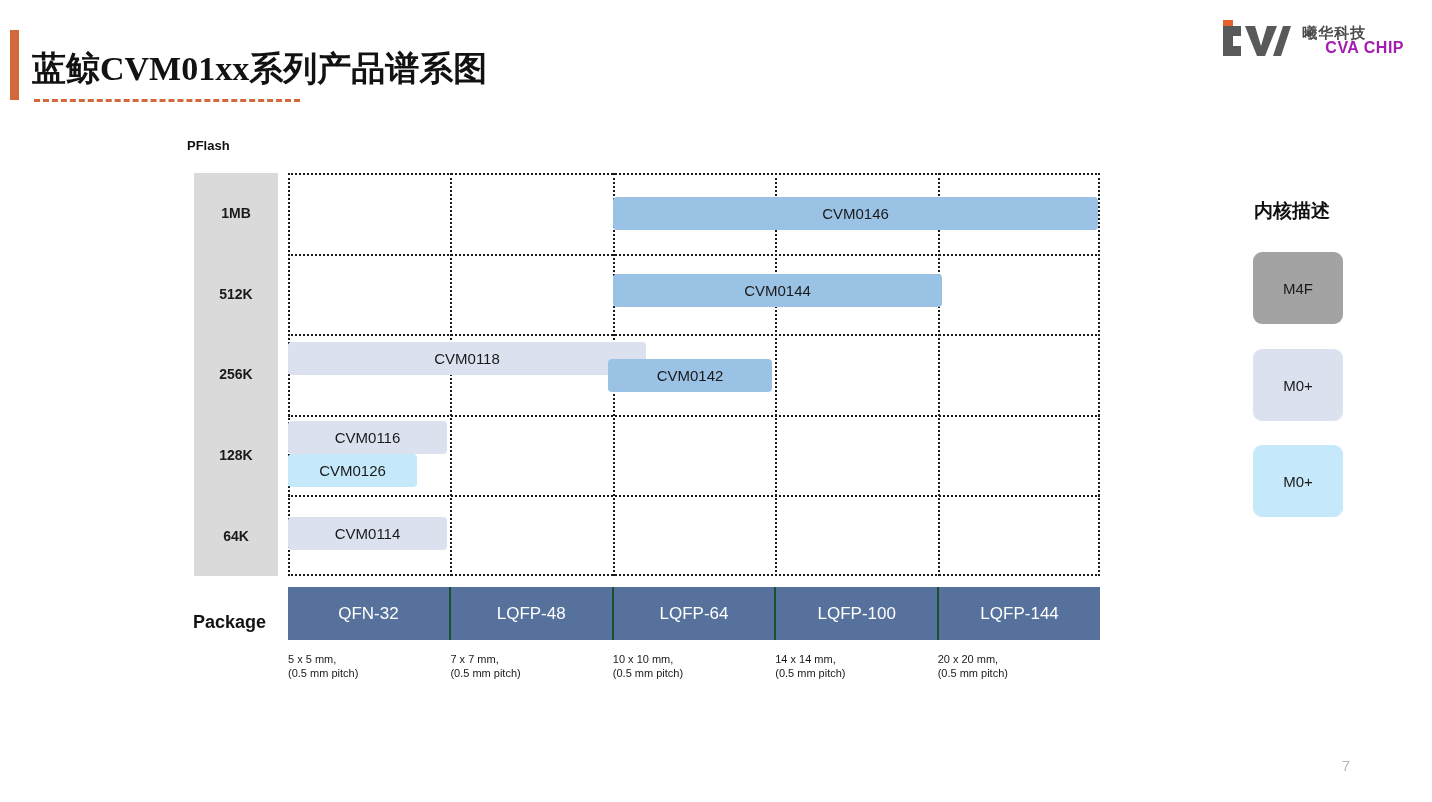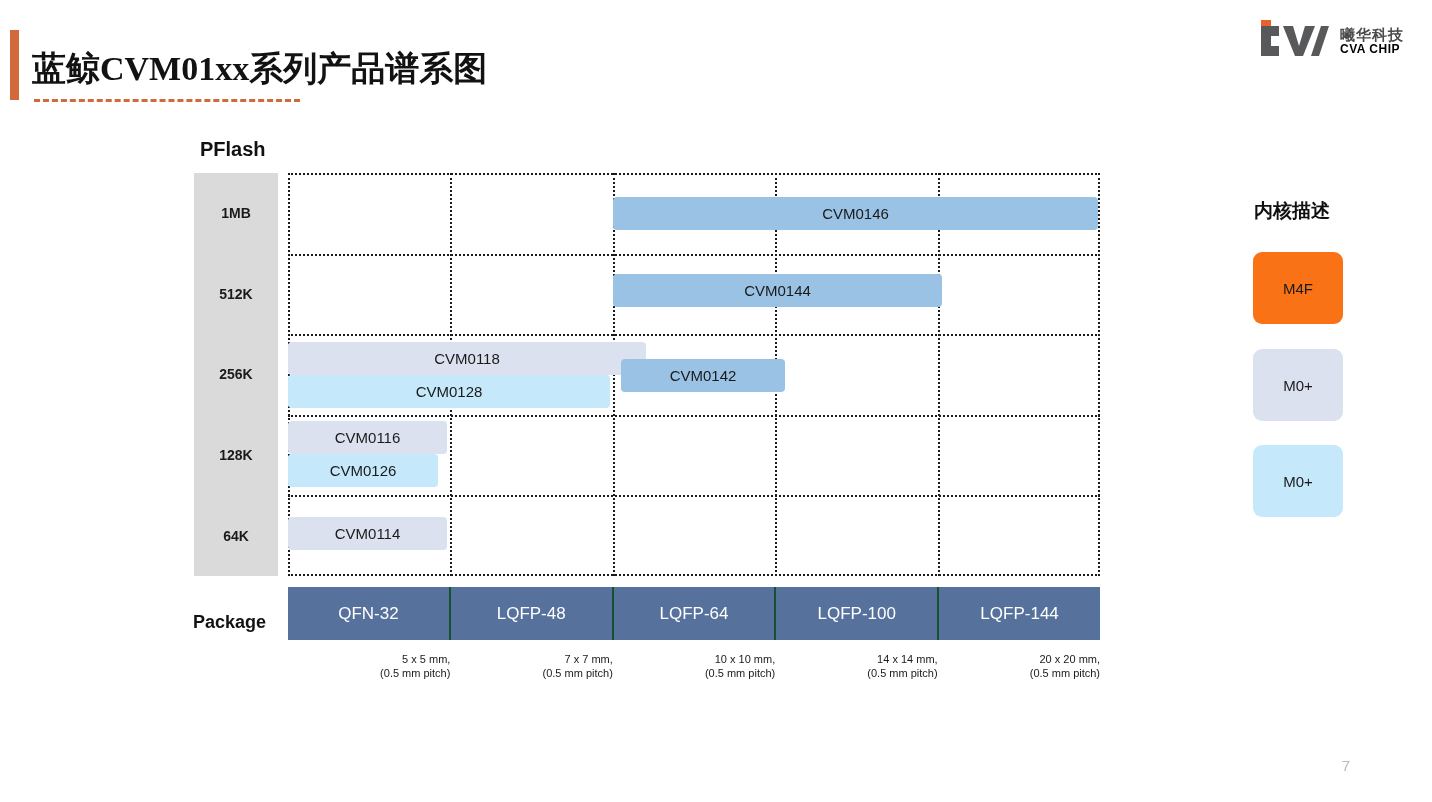--- a/index.html
+++ b/index.html
@@ -74,32 +74,33 @@
   }
   .logo-cn {
     font-family: "Liberation Sans", sans-serif;
     font-size: 15px;
     font-weight: 700;
     color: #4a4a4a;
     letter-spacing: 1px;
   }
   .logo-en {
     font-family: "Liberation Sans", sans-serif;
-    font-size: 12px;
-    font-weight: 700;
-    color: #000000;
+    font-size: 16px;
+    font-weight: 700;
+    color: #a21caf;
     letter-spacing: 0.5px;
+    margin-left: 23px;
   }
 
   
   .pflash-label {
     position: absolute;
-    left: 200px;
+    left: 187px;
     top: 138px;
-    font-size: 20px;
+    font-size: 13px;
     font-weight: 700;
     color: #111;
   }
   .axis-col {
     position: absolute;
     left: 194px;
     top: 173px;
     width: 84px;
     height: 403px;
     background: #DADADA;
@@ -188,21 +189,21 @@
   .pkg-notes {
     position: absolute;
     left: 288px;
     top: 653px;
     width: 812px;
     height: 40px;
     display: flex;
   }
   .pkg-note {
     flex: 1 1 0;
-    text-align: right;
+    text-align: left;
     font-size: 11px;
     color: #1a1a1a;
     line-height: 1.25;
   }
 
   
   .legend-title {
     position: absolute;
     left: 1254px;
     top: 198px;
@@ -282,33 +283,30 @@
     </div>
 
     <div class="bar" style="left:325px; top:101px; width:329px; background:#9AC2E5;">
       <span>CVM0144</span>
     </div>
 
     <div class="bar" style="left:0px; top:169px; width:358px; background:#DCE1F0;">
       <span>CVM0118</span>
     </div>
 
-    <div class="bar" style="left:0px; top:202px; width:322px; background:#C5E8FA;">
-      <span>CVM0128</span>
-    </div>
-
-    <div class="bar" style="left:333px; top:186px; width:164px; background:#9AC2E5;">
+
+    <div class="bar" style="left:320px; top:186px; width:164px; background:#9AC2E5;">
       <span>CVM0142</span>
     </div>
 
     <div class="bar" style="left:0px; top:248px; width:159px; background:#DCE1F0;">
       <span>CVM0116</span>
     </div>
 
-    <div class="bar" style="left:0px; top:281px; width:150px; background:#C5E8FA;">
+    <div class="bar" style="left:0px; top:281px; width:129px; background:#C5E8FA;">
       <span>CVM0126</span>
     </div>
 
     <div class="bar" style="left:0px; top:344px; width:159px; background:#DCE1F0;justify-content:center;">
       <span>CVM0114</span>
     </div>
   </div>
 
   <div class="package-label">Package</div>
 
@@ -322,21 +320,21 @@
 
   <div class="pkg-notes">
     <div class="pkg-note">5 x 5 mm,<br>(0.5 mm pitch)</div>
     <div class="pkg-note">7 x 7 mm,<br>(0.5 mm pitch)</div>
     <div class="pkg-note">10 x 10 mm,<br>(0.5 mm pitch)</div>
     <div class="pkg-note">14 x 14 mm,<br>(0.5 mm pitch)</div>
     <div class="pkg-note">20 x 20 mm,<br>(0.5 mm pitch)</div>
   </div>
 
   <div class="legend-title">内核描述</div>
-  <div class="legend-box" style="top:252px; background:#f97316;">
+  <div class="legend-box" style="top:252px; background:#a3a3a3;">
     <span>M4F</span>
   </div>
   <div class="legend-box" style="top:349px; background:#DCE1F0;">
     <span>M0+</span>
   </div>
   <div class="legend-box" style="top:445px; background:#C5E8FA;">
     <span>M0+</span>
   </div>
 
   <div class="page-num">7</div>

